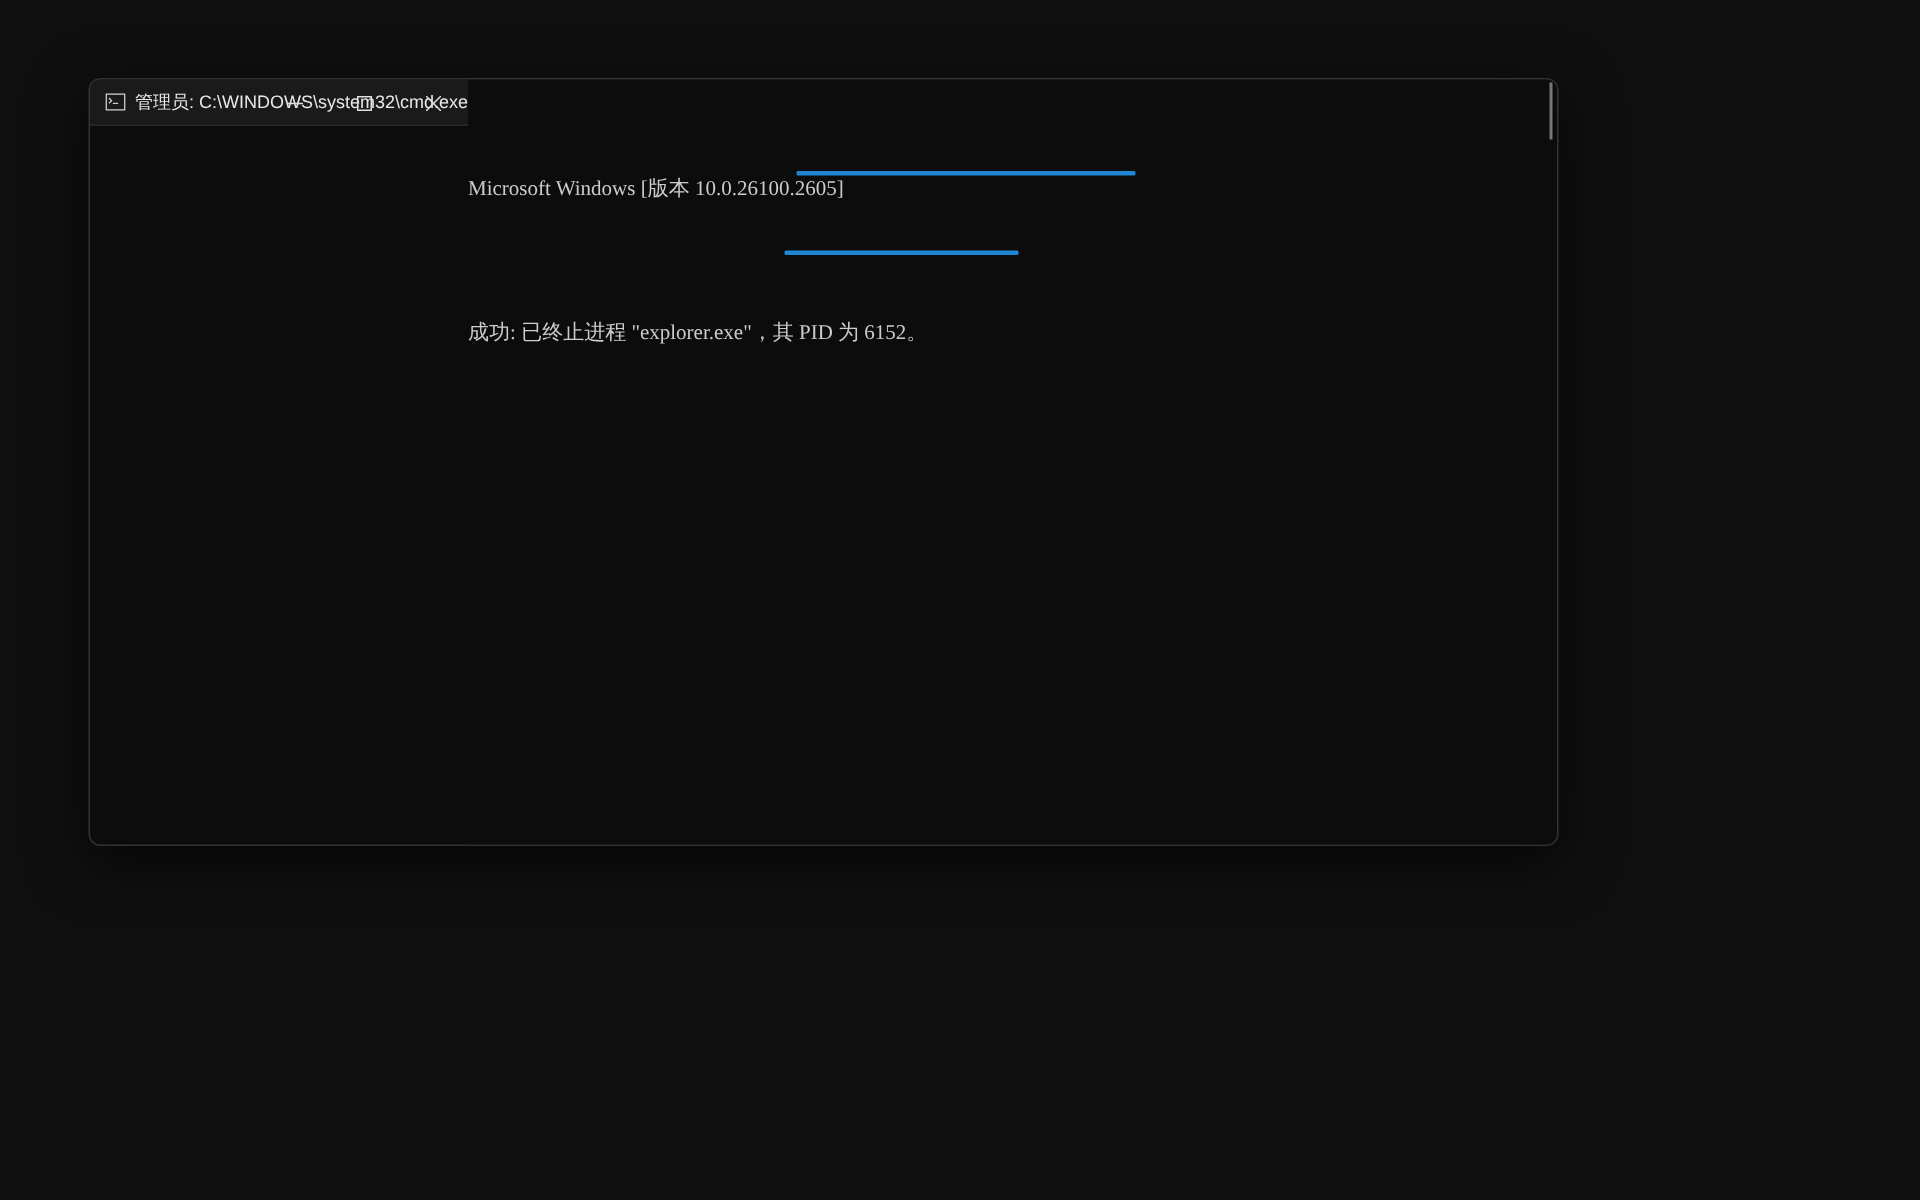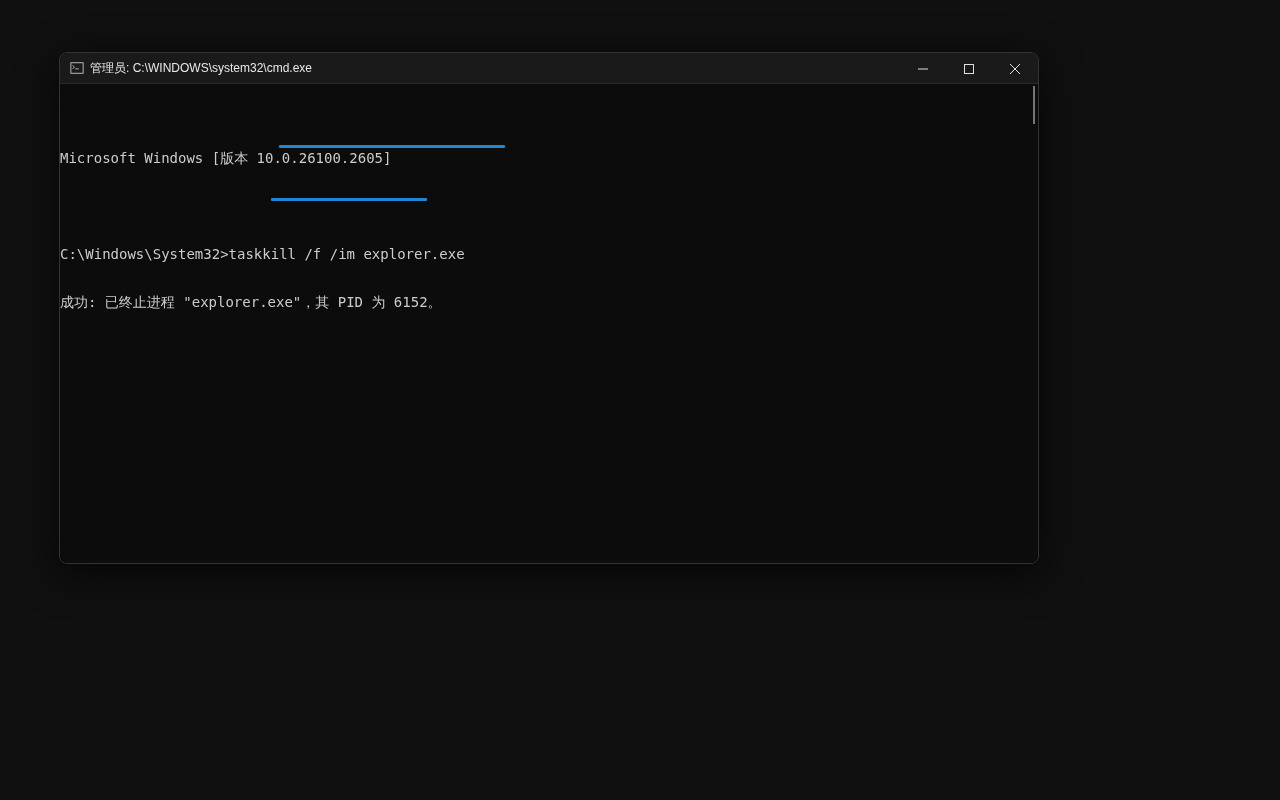--- a/index.html
+++ b/index.html
@@ -18,21 +18,21 @@
       position: absolute;
       left: 59px;
       top: 52px;
       width: 980px;
       height: 512px;
       background: #0c0c0c;
       border: 1px solid #333;
       border-radius: 8px;
       box-shadow: 0 10px 40px rgba(0,0,0,0.7);
       display: flex;
-      flex-direction: column;
+      flex-direction: row;
       overflow: hidden;
     }
     .titlebar {
       height: 31px;
       background: #1a1a1a;
       display: flex;
       align-items: center;
       padding-left: 10px;
       border-bottom: 1px solid #2a2a2a;
       position: relative;
@@ -85,20 +85,21 @@
       white-space: pre;
       position: relative;
       overflow: hidden;
     }
     .term-line {
       padding-left: 0;
       height: 16px;
     }
     .term-content {
       padding: 0 0 0 0;
+      font-family: Liberation Serif, serif;
     }
     .blank-line {
       height: 16px;
     }
     .underline1 {
       position: absolute;
       left: 219px;
       top: 61px;
       width: 226px;
       height: 3px;
@@ -152,21 +153,20 @@
             <line x1="0" y1="0" x2="10" y2="10" stroke="#e0e0e0" stroke-width="1"></line>
             <line x1="10" y1="0" x2="0" y2="10" stroke="#e0e0e0" stroke-width="1"></line>
           </svg>
       </div>
     </div>
   </div>
   <div class="terminal-body">
     <div class="term-content">
       <div class="term-line"><span>Microsoft Windows [版本 10.0.26100.2605]</span></div>
       <div class="blank-line"></div>
-      <div class="term-line"><span>C:\Windows\System32&gt;</span><span>taskkill /f /im explorer.exe</span></div>
       <div class="term-line"><span>成功: 已终止进程 "explorer.exe"，其 PID 为 6152。</span></div>
       <div class="blank-line"></div>
     </div>
     <div class="underline1"></div>
     <div class="underline2"></div>
     <div class="scroll-indicator"></div>
   </div>
 </div>
 
 </body></html>

